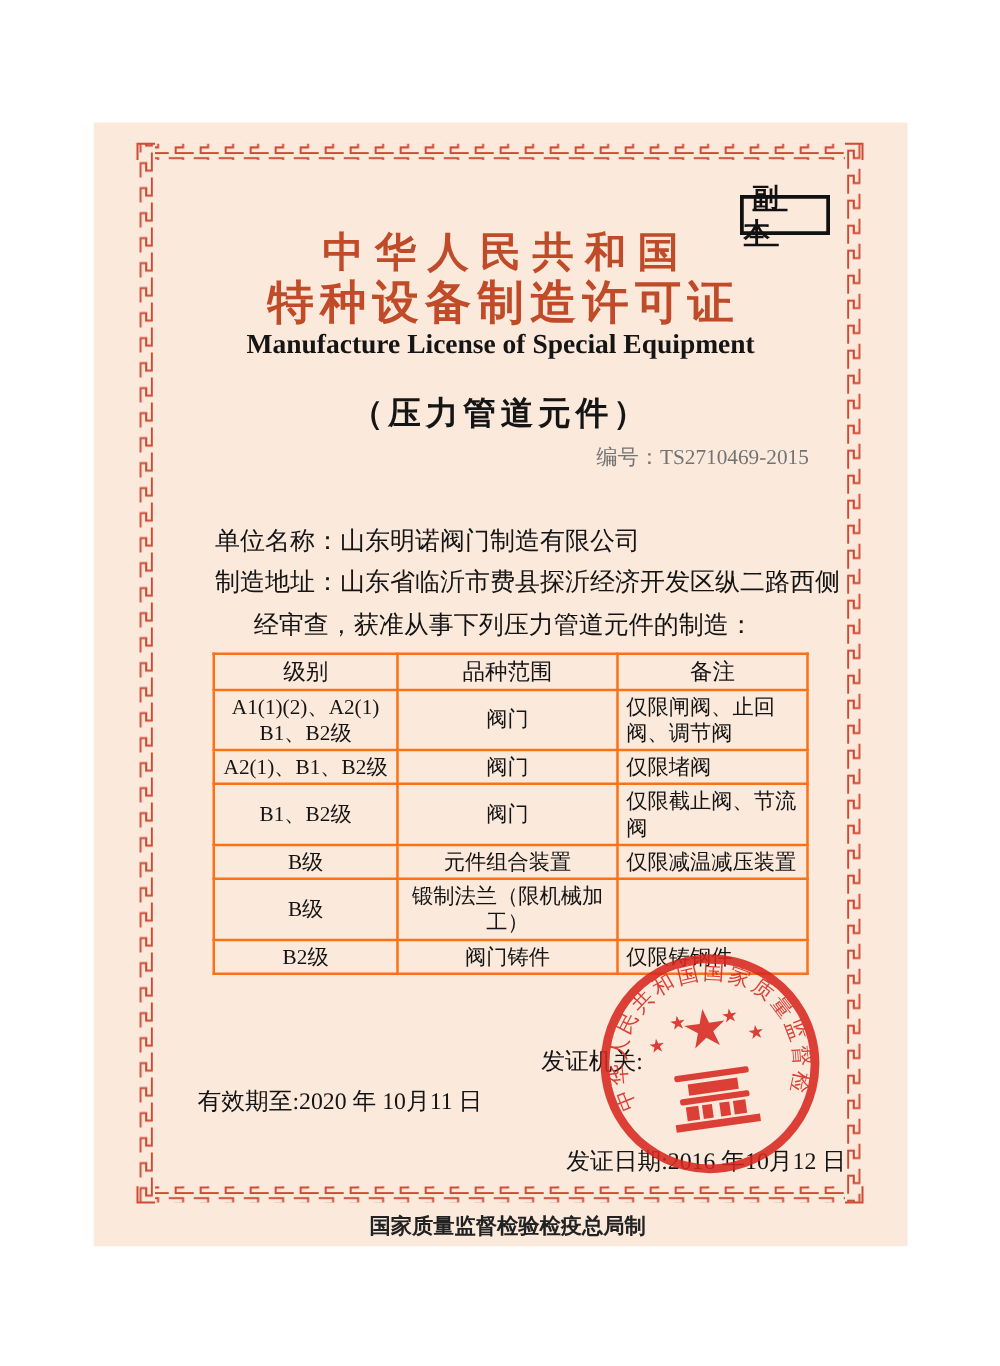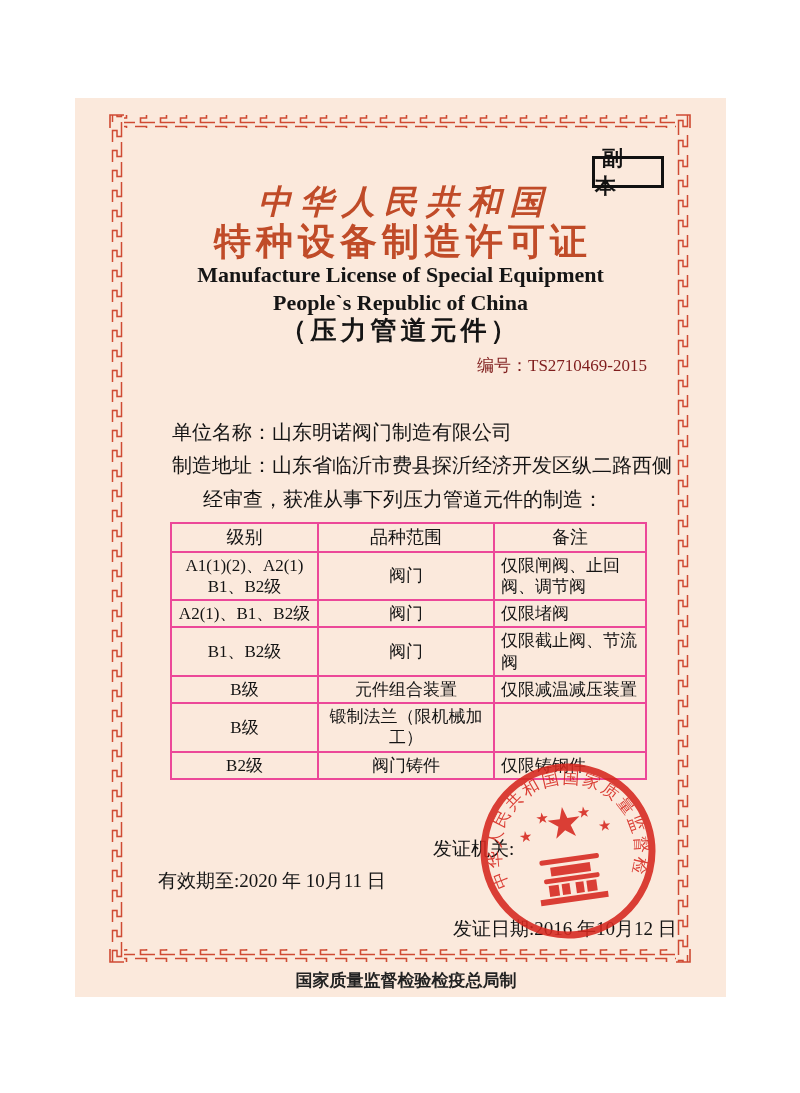--- a/index.html
+++ b/index.html
@@ -13,42 +13,43 @@
   }
   .abs{position:absolute;}
   .border-svg{position:absolute;left:0;top:0;}
   
   .dupbox{
     left:517px;top:58px;width:66px;height:26px;border:3px solid #111;
     display:flex;align-items:center;justify-content:center;
     font-family:"Liberation Sans","DejaVu Sans",sans-serif;
     font-weight:bold;font-size:21px;letter-spacing:7px;text-indent:7px;color:#111;
     background:transparent;
+    text-decoration:underline;
   }
   
   .t-cn{left:0;right:0;text-align:center;color:#c04b28;font-weight:bold;
     font-family:"Liberation Sans","DejaVu Sans",sans-serif;}
-  .t1{top:82px;font-size:33px;letter-spacing:9px;text-indent:9px;font-style:italic;}
+  .t1{top:82px;font-size:33px;letter-spacing:9px;text-indent:9px;}
   .t2{top:119px;font-size:37px;letter-spacing:5px;text-indent:5px;}
   .t-en{left:0;right:0;text-align:center;font-weight:bold;color:#151515;font-size:22px;}
   .e1{top:164px;}
   .e2{top:192px;}
   .sub{left:0;right:0;top:215px;text-align:center;font-weight:bold;font-size:26px;
     letter-spacing:4px;color:#151515;
     font-family:"Liberation Sans","DejaVu Sans",sans-serif;}
-  .licno{top:256px;left:402px;font-size:17px;color:#7f1d1d;}
+  .licno{top:256px;left:402px;font-size:17px;color:#737373;}
   
   .bline{font-size:20px;color:#141414;}
   .unit{top:321px;left:97px;}
   .addr{top:354px;left:97px;}
   .review{top:388px;left:128px;}
   
   table.lic{position:absolute;left:95px;top:424px;width:475px;border-collapse:collapse;
     font-size:17px;color:#141414;table-layout:fixed;}
-  table.lic th,table.lic td{border:2px solid #ec4899;padding:2px 6px;font-weight:normal;
+  table.lic th,table.lic td{border:2px solid #f97316;padding:2px 6px;font-weight:normal;
     line-height:1.25;vertical-align:middle;}
   table.lic th{font-size:18px;padding:2px 2px;text-align:center;}
   td.c1{text-align:center;white-space:pre-line;}
   td.c2{text-align:center;margin-top:20px;}
   td.c3{text-align:left;}
   
   .fline{font-size:19px;color:#141414;white-space:nowrap;}
   .f-approve{top:738px;left:83px;}
   .f-valid{top:770px;left:83px;}
   .f-issuer{top:738px;left:358px;}
@@ -83,21 +84,20 @@
     <path d="M49 864 H35 V851" fill="none" stroke="#cf4a33" stroke-width="1.6"></path>
   </svg>
 
   <div class="abs dupbox">
     <span>副 本</span>
   </div>
 
   <div class="abs t-cn t1">中华人民共和国</div>
   <div class="abs t-cn t2">特种设备制造许可证</div>
   <div class="abs t-en e1">Manufacture License of Special Equipment</div>
-  <div class="abs t-en e2">People`s Republic of China</div>
   <div class="abs sub">（压力管道元件）</div>
 
   <div class="abs licno"><span>编号：</span><span>TS2710469-2015</span></div>
 
   <div class="abs bline unit"><span>单位名称：</span><span>山东明诺阀门制造有限公司</span></div>
   <div class="abs bline review">经审查，获准从事下列压力管道元件的制造：</div>
   <div class="abs bline addr"><span>制造地址：</span><span>山东省临沂市费县探沂经济开发区纵二路西侧</span></div>
 
   <table class="lic">
     <colgroup>

